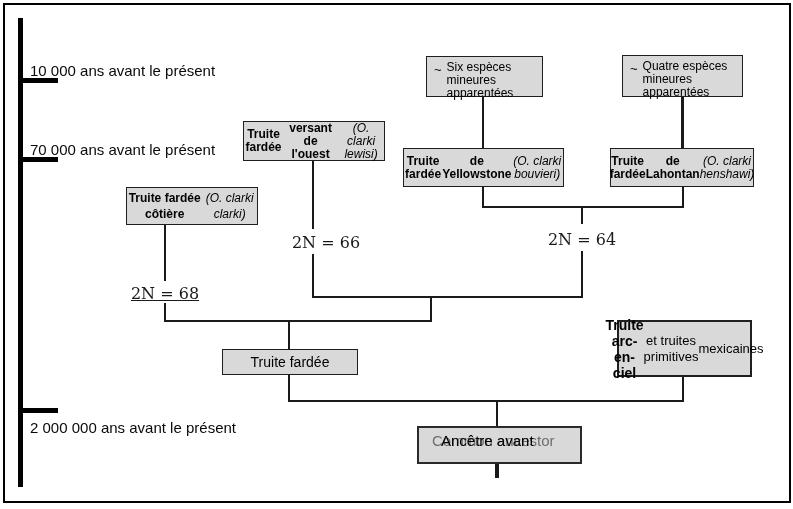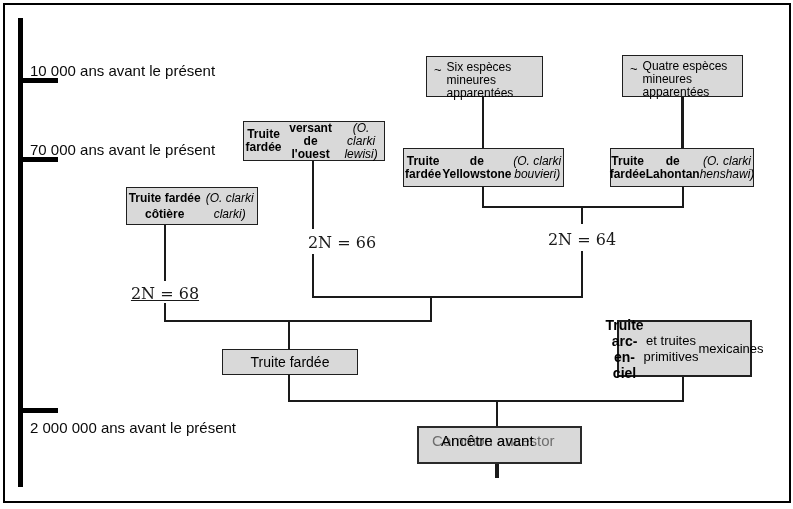--- a/index.html
+++ b/index.html
@@ -100,21 +100,21 @@
     <span class="latin">(O. clarki bouvieri)</span>
   </div>
 
   <div class="box" style="left:610px;top:148px;width:144px;height:39px;">
     <span class="b">Truite fardée</span>
     <span class="b">de Lahontan</span>
     <span class="latin">(O. clarki henshawi)</span>
   </div>
 
   <div class="ploidy" style="left:130px;top:284px;width:70px;text-decoration:underline;">2N = 68</div>
-  <div class="ploidy" style="left:291px;top:233px;width:70px;margin-left:16px;">2N = 66</div>
+  <div class="ploidy" style="left:291px;top:233px;width:70px;">2N = 66</div>
   <div class="ploidy" style="left:547px;top:230px;width:70px;">2N = 64</div>
 
   <div class="box" style="left:222px;top:349px;width:136px;height:26px;font-size:14px;">
     <span>Truite fardée</span>
   </div>
 
   <div class="box" style="left:617px;top:320px;width:135px;height:57px;border-width:2px;font-size:13px;line-height:16px;">
     <span class="b" style="font-size:14px;">Truite arc-en-ciel</span>
     <span>et truites primitives</span>
     <span>mexicaines</span>

